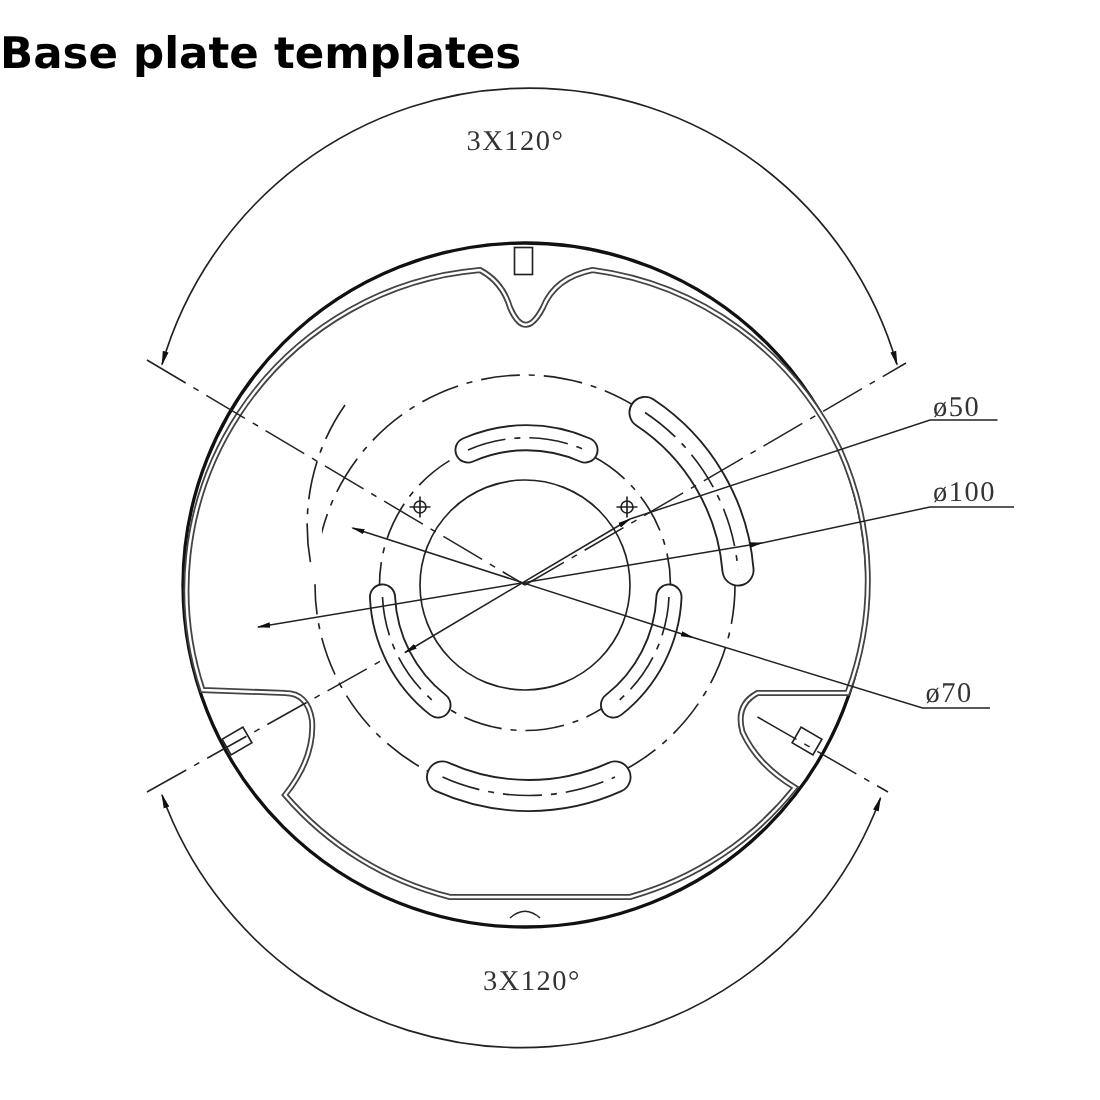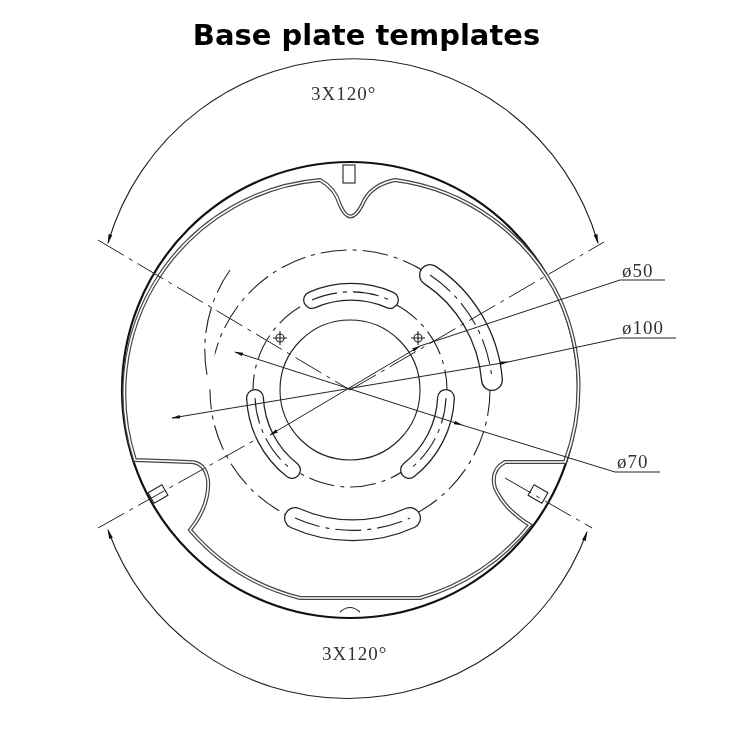--- a/index.html
+++ b/index.html
@@ -1,18 +1,18 @@
 <!DOCTYPE html>
 <html><head>
   <meta charset="utf-8">
   <style>
     html, body { margin: 0; padding: 0; background: #ffffff; }
     body { width: 733px; height: 733px; position: relative; overflow: hidden; }
     .title {
-      position: absolute; left: 0; top: 18px; width: 733px; text-align: center;
+      position: absolute; left: 0; top: 18px; width: 733px; 
       font-family: "DejaVu Sans", sans-serif; font-weight: bold; font-size: 29px; color: #000;
     }
     svg.drawing { position: absolute; left: 0; top: 0; }
     .dimtext { font-family: "Liberation Serif", serif; font-size: 19px; fill: #333; letter-spacing: 1px; }
     .outline { fill: none; stroke: #111; stroke-width: 2.2; }
     .flange { fill: none; stroke: #444; stroke-width: 4; }
     .flange-in { fill: none; stroke: #fff; stroke-width: 1.6; }
     .thin { fill: none; stroke: #222; stroke-width: 1.1; }
     .dash { fill: none; stroke: #222; stroke-width: 1.1; stroke-dasharray: 26 6 4 6; }
     .center { fill: none; stroke: #222; stroke-width: 1; stroke-dasharray: 30 6 4 6; }

